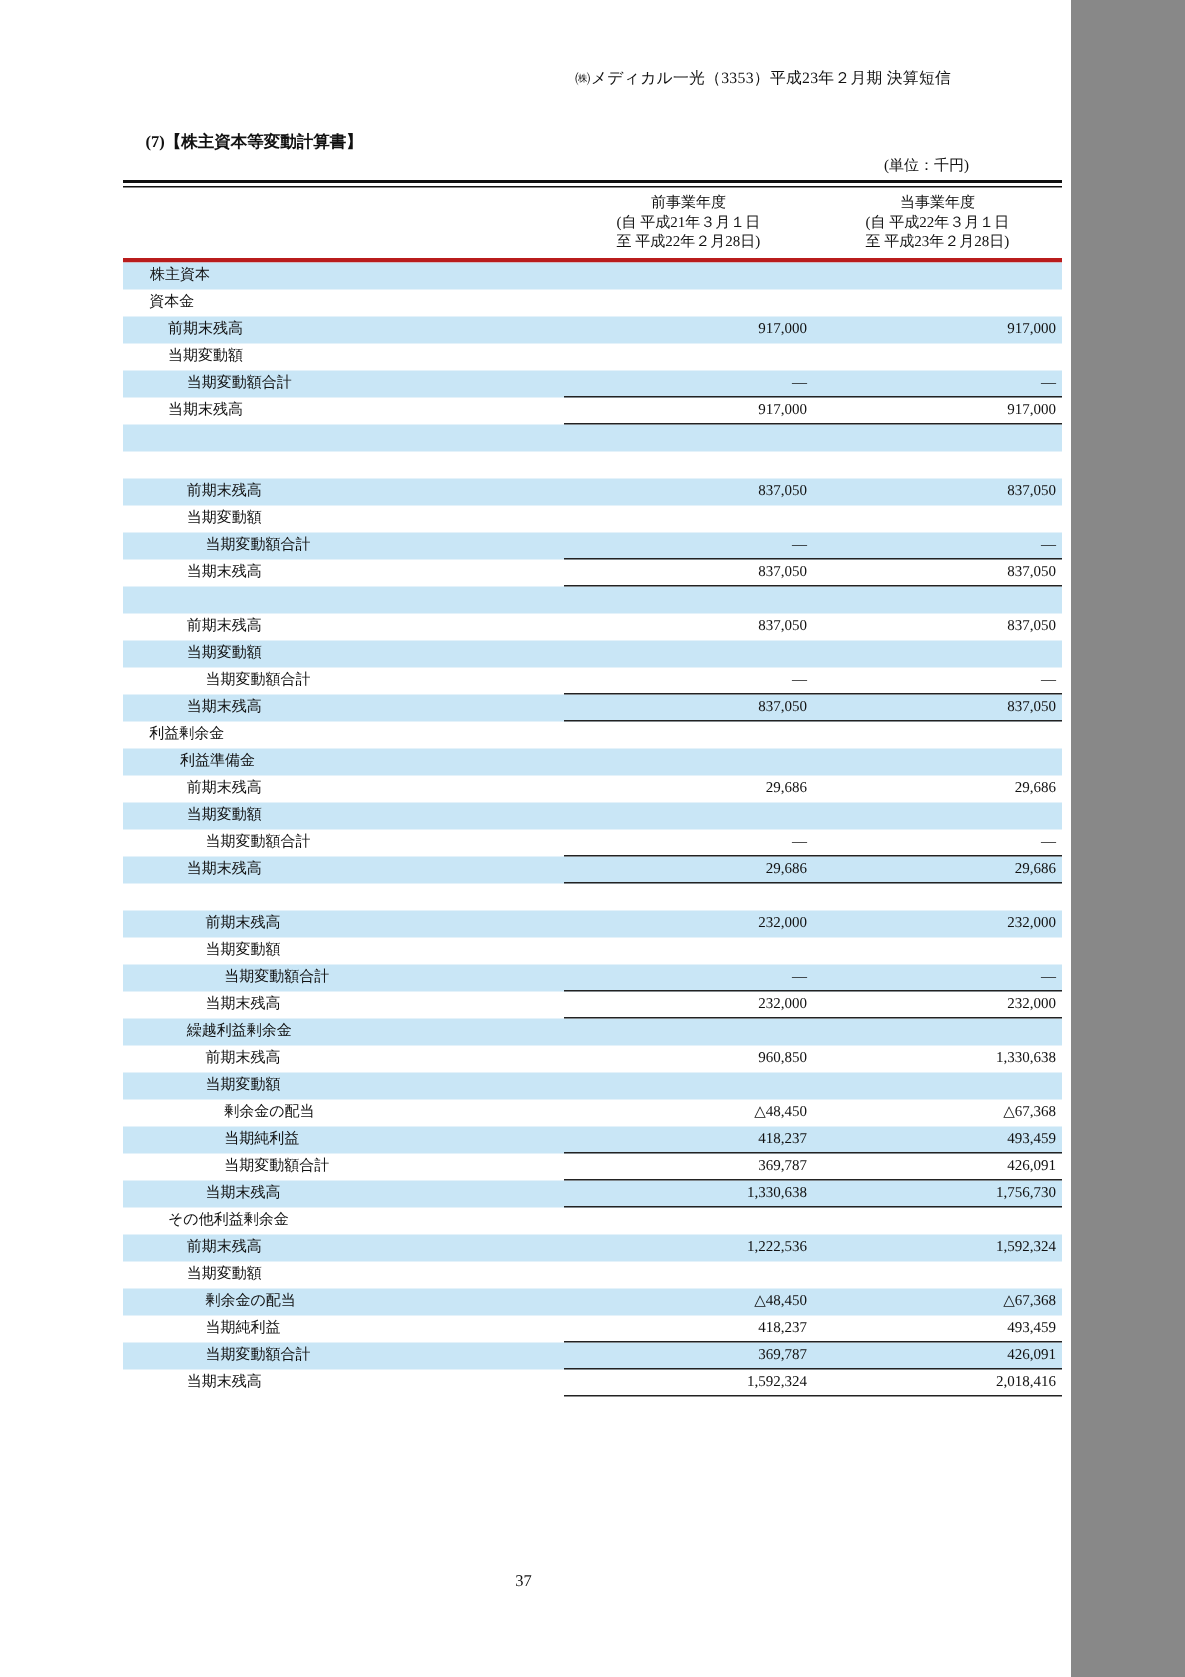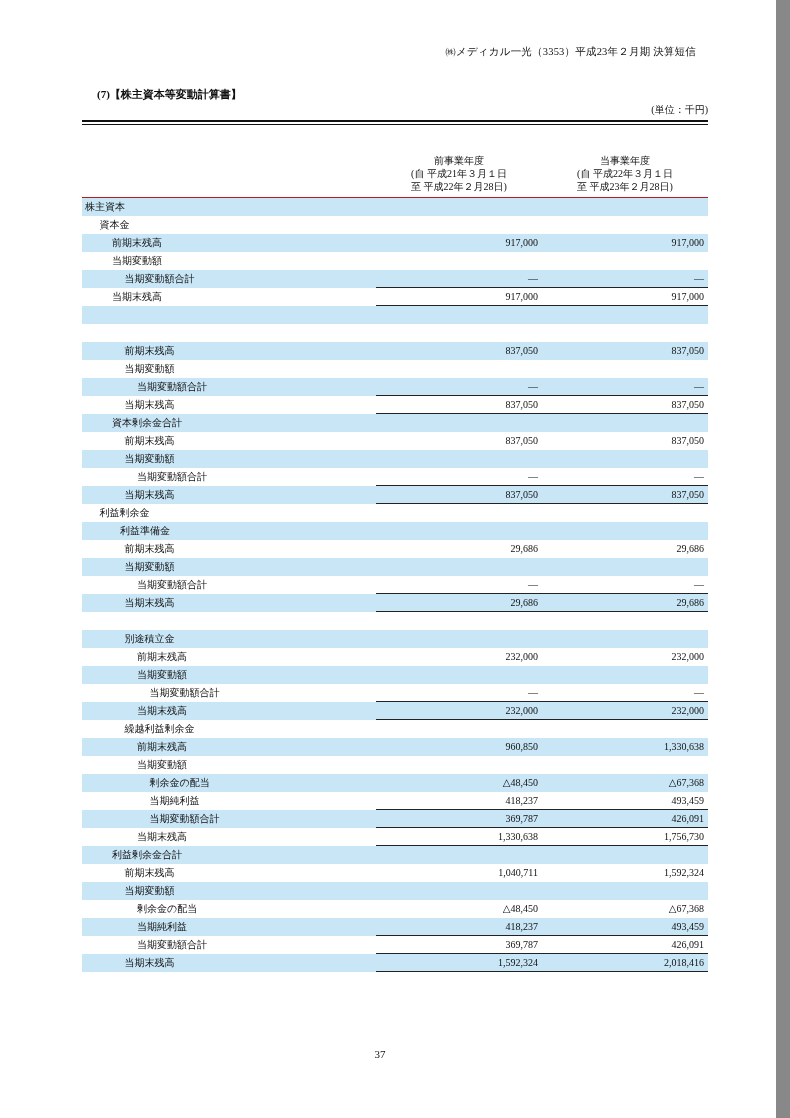--- a/index.html
+++ b/index.html
@@ -1,18 +1,18 @@
 <!DOCTYPE html>
 <html><head>
 <meta charset="utf-8">
 <style>
   html,body{margin:0;padding:0;background:#888;}
   .page{
     position:relative;
-    width:776px;height:1118px;
+    width:714px;height:1118px;
     background:#ffffff;
     font-family:"Liberation Serif","DejaVu Serif",serif;
     color:#111;
     overflow:hidden;
   }
   .doc-header{
     position:absolute;top:45px;right:80px;
     font-size:10.5px;letter-spacing:0.2px;white-space:nowrap;
   }
   .section-title{
@@ -25,22 +25,21 @@
   }
   .table{
     position:absolute;top:120px;left:82px;width:626px;
   }
   .rule-double .r1{height:2px;background:#111;}
   .rule-double .gap{height:1.5px;background:transparent;}
   .rule-double .r2{height:1px;background:#111;}
   .thead{
     display:flex;
     padding:4px 0 4px 0;
-    border-bottom:1px solid #b91c1c;
-    margin-top:25px;
+    border-bottom:3px solid #b91c1c;
   }
   .thead .label-spacer{flex:1;}
   .col-head{
     width:166px;text-align:center;
     font-size:10px;line-height:13px;white-space:nowrap;
   }
   .tbody{width:100%;}
   .row{
     display:flex;height:18px;line-height:18px;
     font-size:10px;
@@ -87,21 +86,21 @@
         <div>至 平成22年２月28日)</div>
       </div>
       <div class="col-head">
         <div>当事業年度</div>
         <div>(自 平成22年３月１日</div>
         <div>至 平成23年２月28日)</div>
       </div>
     </div>
     <div class="tbody" id="tbody">
         <div class="row">
-          <div class="lbl" style="padding-left: 3px;">株主資本</div>
+          <div class="lbl" style="padding-left: 18px;">株主資本</div>
           <div class="vals">
             <div class="val"></div>
             <div class="val"></div>
           </div>
         </div>
         <div class="row">
           <div class="lbl" style="padding-left: 17.5px;">資本金</div>
           <div class="vals">
             <div class="val"></div>
             <div class="val"></div>
@@ -169,21 +168,20 @@
           </div>
         </div>
         <div class="row">
           <div class="lbl" style="padding-left: 42.5px;">当期末残高</div>
           <div class="vals lined">
             <div class="val">837,050</div>
             <div class="val">837,050</div>
           </div>
         </div>
         <div class="row">
-          <div class="lbl" style="padding-left: 30px;">資本剰余金合計</div>
           <div class="vals">
             <div class="val"></div>
             <div class="val"></div>
           </div>
         </div>
         <div class="row">
           <div class="lbl" style="padding-left: 42.5px;">前期末残高</div>
           <div class="vals">
             <div class="val">837,050</div>
             <div class="val">837,050</div>
@@ -252,27 +250,20 @@
             <div class="val">29,686</div>
           </div>
         </div>
         <div class="row">
           <div class="vals">
             <div class="val"></div>
             <div class="val"></div>
           </div>
         </div>
         <div class="row">
-          <div class="lbl" style="padding-left: 42.5px;">別途積立金</div>
-          <div class="vals">
-            <div class="val"></div>
-            <div class="val"></div>
-          </div>
-        </div>
-        <div class="row">
           <div class="lbl" style="padding-left: 55px;">前期末残高</div>
           <div class="vals">
             <div class="val">232,000</div>
             <div class="val">232,000</div>
           </div>
         </div>
         <div class="row">
           <div class="lbl" style="padding-left: 55px;">当期変動額</div>
           <div class="vals">
             <div class="val"></div>
@@ -336,30 +327,30 @@
           </div>
         </div>
         <div class="row">
           <div class="lbl" style="padding-left: 55px;">当期末残高</div>
           <div class="vals lined">
             <div class="val">1,330,638</div>
             <div class="val">1,756,730</div>
           </div>
         </div>
         <div class="row">
-          <div class="lbl" style="padding-left: 30px;">利益剰余金合計</div>
+          <div class="lbl" style="padding-left: 30px;">その他利益剰余金</div>
           <div class="vals">
             <div class="val"></div>
             <div class="val"></div>
           </div>
         </div>
         <div class="row">
           <div class="lbl" style="padding-left: 42.5px;">前期末残高</div>
           <div class="vals">
-            <div class="val">1,040,711</div>
+            <div class="val">1,222,536</div>
             <div class="val">1,592,324</div>
           </div>
         </div>
         <div class="row">
           <div class="lbl" style="padding-left: 42.5px;">当期変動額</div>
           <div class="vals">
             <div class="val"></div>
             <div class="val"></div>
           </div>
         </div>

